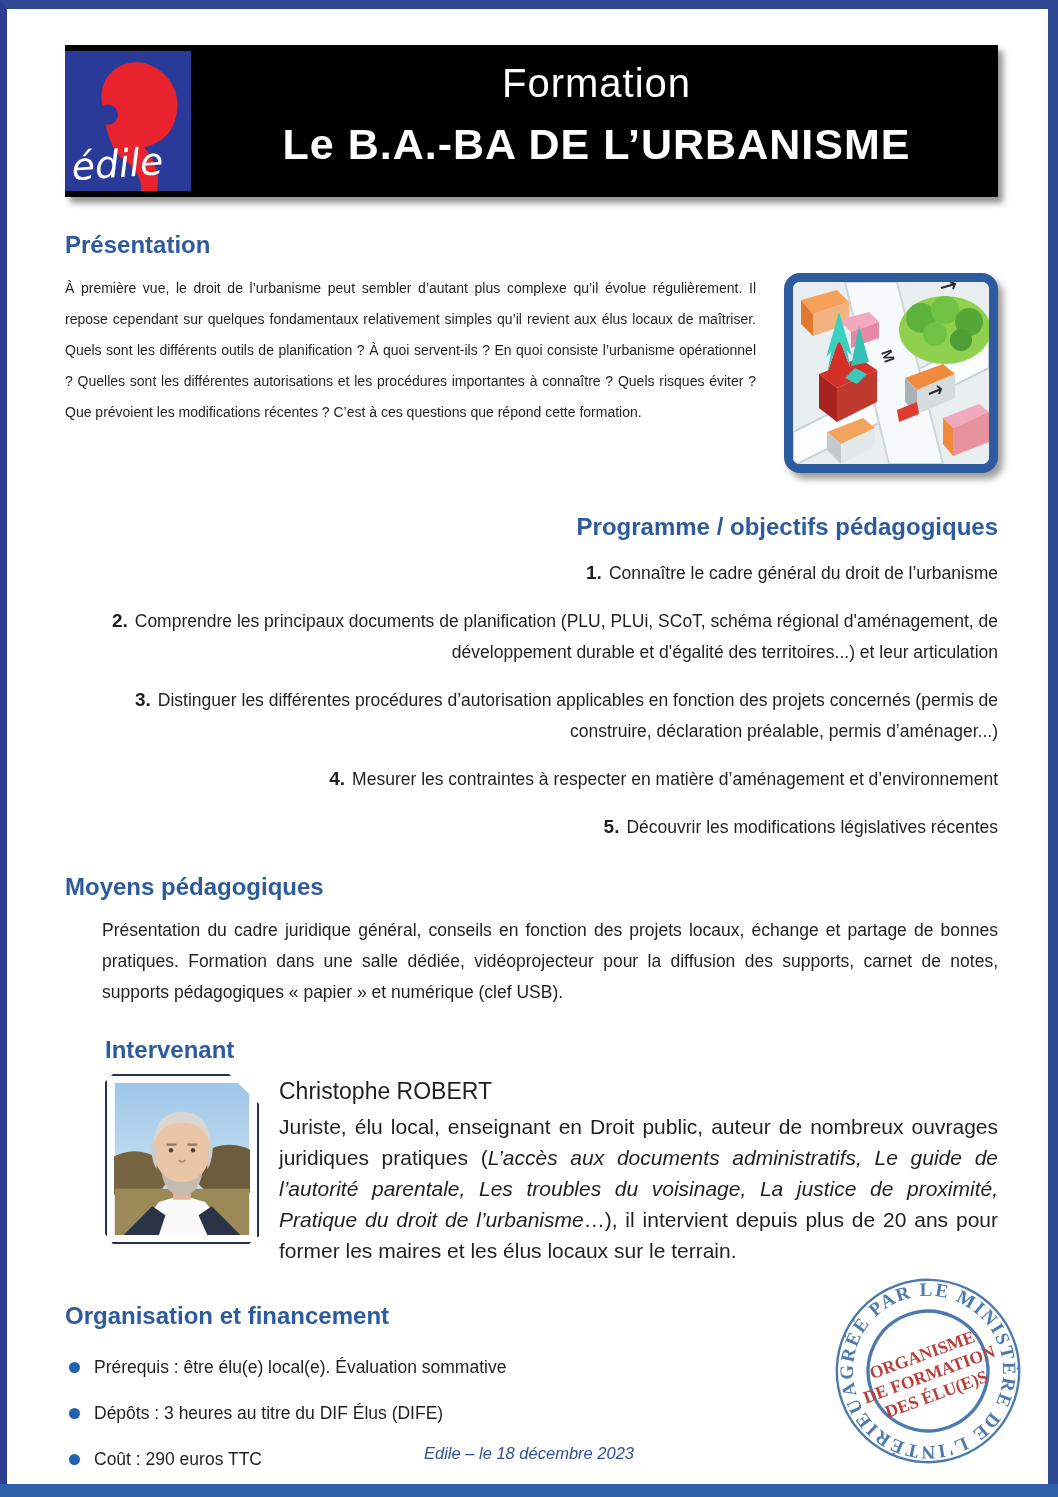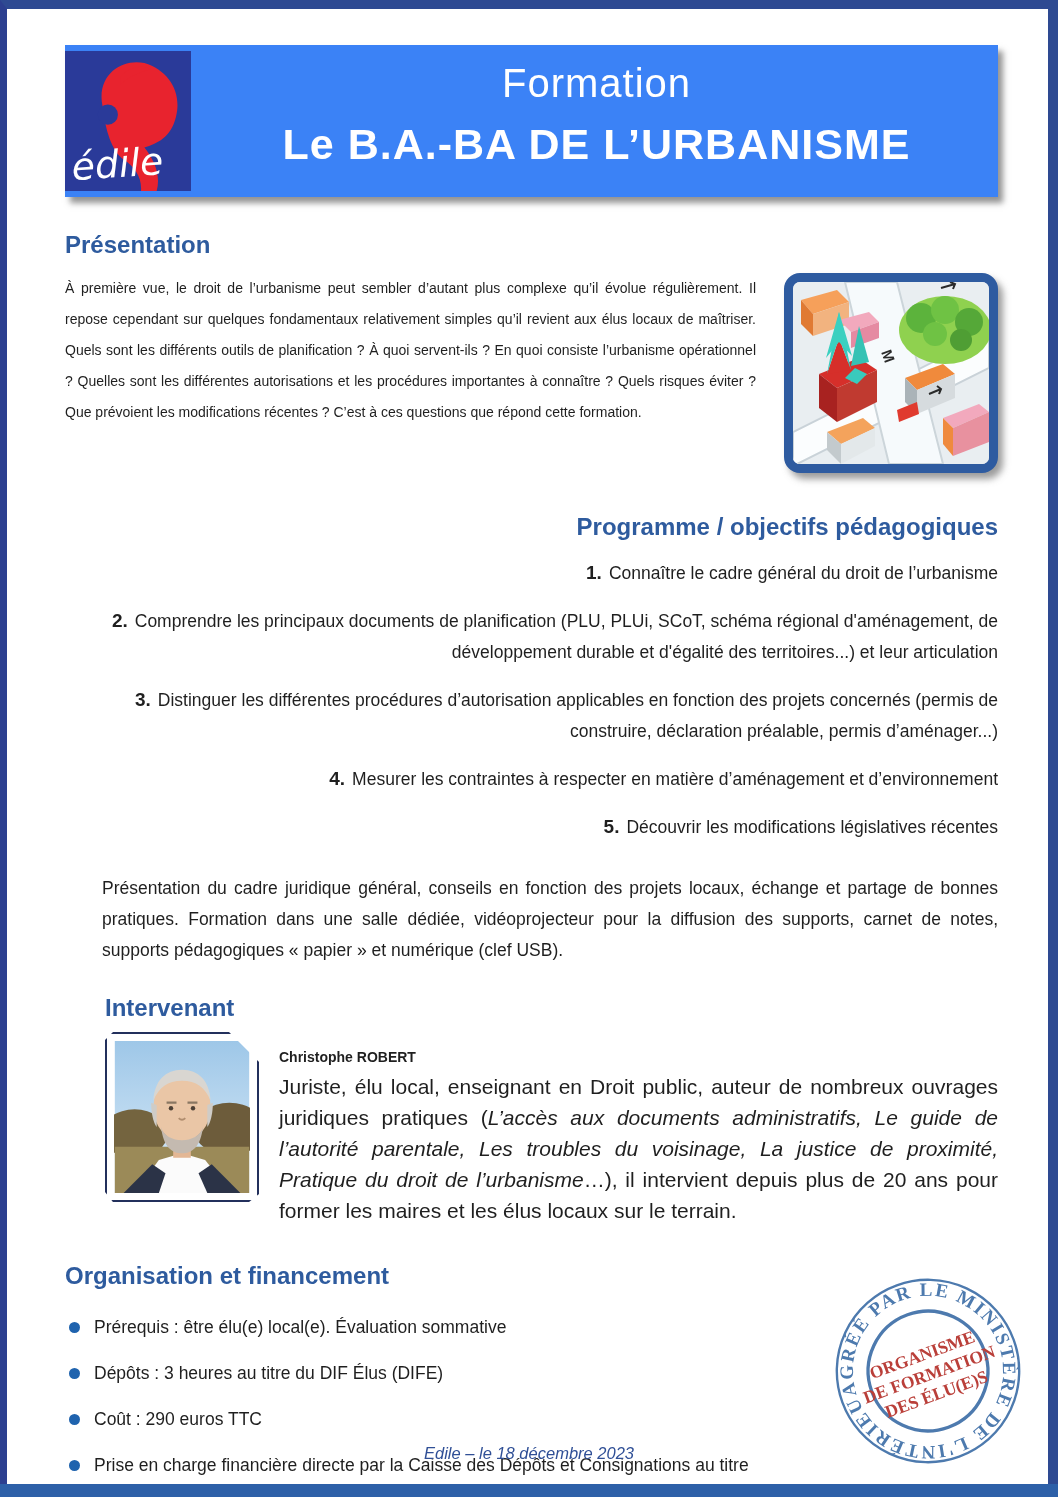--- a/index.html
+++ b/index.html
@@ -10,21 +10,21 @@
   .frame{
     position:absolute;inset:0;box-sizing:border-box;
     border-left:7px solid #2c3f90;border-top:9px solid #2e4a92;border-right:10px solid #2e4a92;
     background:#ffffff;
   }
   .bottom-bar{position:absolute;left:0;right:0;bottom:0;height:13px;background:#2d60a8;}
   .content{position:absolute;left:65px;top:9px;width:933px;}
 
   
   .banner{
-    position:relative;margin-top:36px;height:152px;background:#3b82f6;
+    position:relative;margin-top:36px;height:152px;background:#000000;
     box-shadow:5px 6px 6px rgba(60,60,60,.55);
   }
   .banner .titles{position:absolute;left:130px;right:0;top:0;bottom:0;text-align:center;color:#ffffff;}
   .title1{margin-top:16px;font-size:40px;font-weight:400;letter-spacing:1px;}
   .title2{margin-top:14px;font-size:43px;font-weight:700;letter-spacing:1px;}
   .logo{
     position:absolute;left:0;top:6px;width:126px;height:140px;background:#2a3a99;
   }
   .logo svg{width:100%;height:100%;display:block;}
 
@@ -50,21 +50,21 @@
 
   .sec-intervenant{margin-top:28px;padding-left:40px;}
   .interv-row{display:flex;margin-top:10px;}
   .photo-frame{
     flex:none;width:136px;height:152px;background:#ffffff;border:2px solid #23305c;
     clip-path:polygon(8px 0,calc(100% - 30px) 0,100% 30px,100% calc(100% - 8px),calc(100% - 10px) 100%,8px 100%,0 calc(100% - 10px),0 8px);
     padding:7px;box-shadow:4px 5px 6px rgba(80,80,80,.6);
   }
   .photo-frame svg{width:100%;height:100%;display:block;}
   .interv-text{margin-left:20px;width:790px;}
-  .interv-name{font-size:14px;font-weight:700;margin:17px 0 6px 0;}
+  .interv-name{font-size:23px;font-weight:400;margin:4px 0 6px 0;}
   .interv-bio{font-size:21px;line-height:31px;text-align:justify;margin:0;}
   .bio-italic{font-style:italic;}
 
   .sec-organisation{margin-top:36px;}
   .org-list{margin-top:22px;}
   .org-item{display:flex;margin:0 0 15px 0;font-size:17.5px;line-height:31px;}
   .bullet{flex:none;width:11px;height:11px;border-radius:50%;background:#1f63ae;margin:10px 14px 0 4px;}
   .org-body{width:660px;}
   .org-lead{font-weight:400;}
 
@@ -157,20 +157,21 @@
   <div class="sec-programme">
     <h2 class="sec">Programme / objectifs pédagogiques</h2>
     <p class="prog-item"><span class="prog-num">1.</span><span>Connaître le cadre général du droit de l’urbanisme</span></p>
     <p class="prog-item"><span class="prog-num">2.</span><span>Comprendre les principaux documents de planification (PLU, PLUi, SCoT, schéma régional d'aménagement, de développement durable et d'égalité des territoires...) et leur articulation</span></p>
     <p class="prog-item"><span class="prog-num">3.</span><span>Distinguer les différentes procédures d’autorisation applicables en fonction des projets concernés (permis de construire, déclaration préalable, permis d’aménager...)</span></p>
     <p class="prog-item"><span class="prog-num">4.</span><span>Mesurer les contraintes à respecter en matière d’aménagement et d’environnement</span></p>
     <p class="prog-item"><span class="prog-num">5.</span><span>Découvrir les modifications législatives récentes</span></p>
   </div>
 
   <div class="sec-moyens">
+    <h2 class="sec">Moyens pédagogiques</h2>
     <div class="moyens-text">Présentation du cadre juridique général, conseils en fonction des projets locaux, échange et partage de bonnes pratiques. Formation dans une salle dédiée, vidéoprojecteur pour la diffusion des supports, carnet de notes, supports pédagogiques « papier » et numérique (clef USB).</div>
   </div>
 
   <div class="sec-intervenant">
     <h2 class="sec">Intervenant</h2>
     <div class="interv-row">
       <div class="photo-frame">
         <svg viewBox="0 0 122 138">
           <defs>
             <linearGradient id="sky" x1="0" y1="0" x2="0" y2="1">

